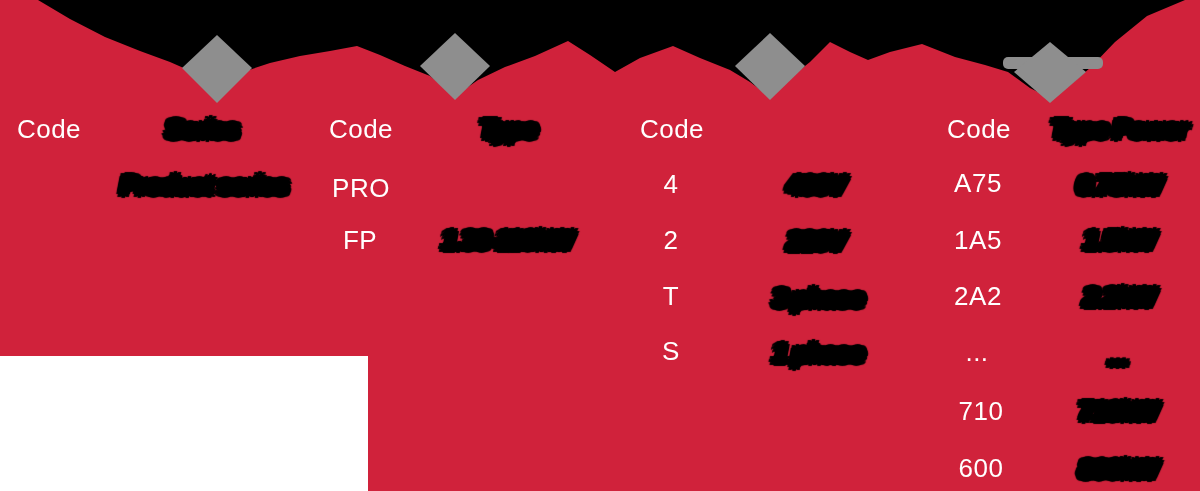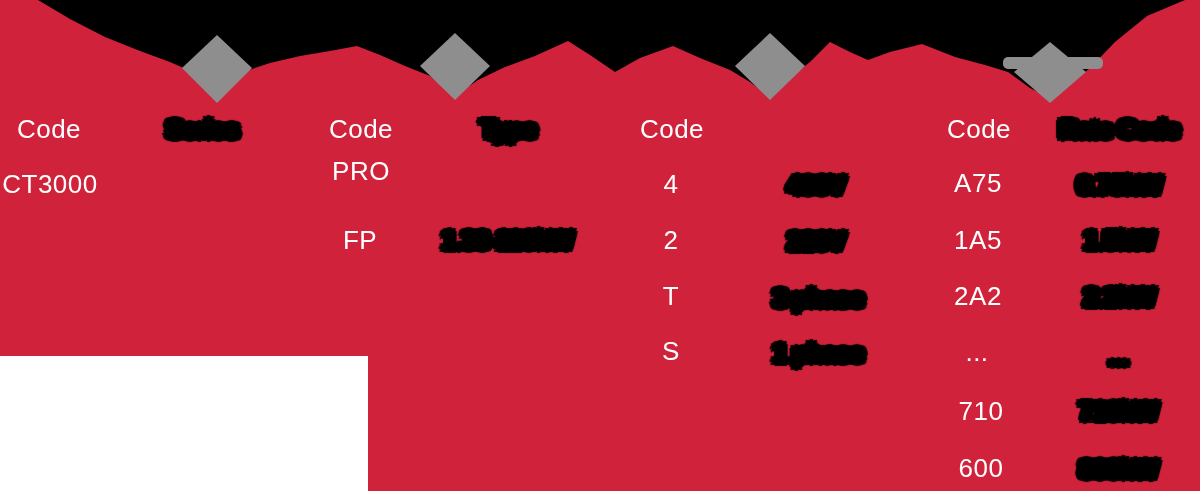--- a/index.html
+++ b/index.html
@@ -16,20 +16,21 @@
     color:#ffffff;font-size:26px;font-weight:400;letter-spacing:0.5px;
   }
   .blob{
     color:#000000;font-size:26px;font-weight:700;letter-spacing:-1px;
     text-shadow:
       3px 0 0 #000,-3px 0 0 #000,0 3px 0 #000,0 -3px 0 #000,
       2px 2px 0 #000,-2px 2px 0 #000,2px -2px 0 #000,-2px -2px 0 #000,
       5px 0 1px #000,-5px 0 1px #000,
       4px 3px 1px #000,-4px 3px 1px #000,4px -3px 1px #000,-4px -3px 1px #000,
       0 4px 1px #000,0 -4px 1px #000;
+    font-style: italic;
   }
 </style>
 </head>
 <body>
 
 <div class="stage">
 
   <svg class="band-svg" viewBox="0 0 1200 491" xmlns="http://www.w3.org/2000/svg" aria-hidden="true">
 
     <rect x="0" y="0" width="1200" height="491" fill="#D0223B"></rect>
@@ -55,40 +56,40 @@
     <rect x="1003" y="57" width="100" height="12" rx="5" fill="#8E8E8E"></rect>
 
     <polygon fill="#8E8E8E" points="217,35 252,68 217,103 182,68"></polygon>
     <polygon fill="#8E8E8E" points="455,33 490,66 455,100 420,66"></polygon>
     <polygon fill="#8E8E8E" points="770,33 805,66 770,100 735,66"></polygon>
     <polygon fill="#8E8E8E" points="1050,42 1086,72 1050,103 1014,72"></polygon>
   </svg>
 
   <div class="cell code-text" style="left:49px;top:129px">Code</div>
   <div class="cell blob" style="left:202px;top:129px">Series</div>
-  <div class="cell code-text" style="left:50px;top:184px">CT3000</div>
+  <div class="cell blob" style="left:204px;top:185px">Product series</div>
 
   <div class="cell code-text" style="left:361px;top:129px">Code</div>
   <div class="cell blob" style="left:508px;top:129px">Type</div>
-  <div class="cell code-text" style="left:361px;top:171px">PRO</div>
+  <div class="cell code-text" style="left:361px;top:188px">PRO</div>
   <div class="cell code-text" style="left:360px;top:240px">FP</div>
   <div class="cell blob" style="left:507px;top:240px">1.33-110kW</div>
 
   <div class="cell code-text" style="left:672px;top:129px">Code</div>
   <div class="cell code-text" style="left:671px;top:184px">4</div>
   <div class="cell blob" style="left:816px;top:185px">400V</div>
   <div class="cell code-text" style="left:671px;top:240px">2</div>
   <div class="cell blob" style="left:816px;top:241px">220V</div>
   <div class="cell code-text" style="left:671px;top:296px">T</div>
   <div class="cell blob" style="left:818px;top:298px">3 phase</div>
   <div class="cell code-text" style="left:671px;top:351px">S</div>
   <div class="cell blob" style="left:818px;top:353px">1 phase</div>
 
   <div class="cell code-text" style="left:979px;top:129px">Code</div>
-  <div class="cell blob" style="left:1119px;top:129px">Rate Code</div>
+  <div class="cell blob" style="left:1119px;top:129px">Type Power</div>
   <div class="cell code-text" style="left:978px;top:183px">A75</div>
   <div class="cell blob" style="left:1119px;top:185px">0.75kW</div>
   <div class="cell code-text" style="left:978px;top:240px">1A5</div>
   <div class="cell blob" style="left:1119px;top:240px">1.5kW</div>
   <div class="cell code-text" style="left:978px;top:296px">2A2</div>
   <div class="cell blob" style="left:1119px;top:297px">2.2kW</div>
   <div class="cell code-text" style="left:977px;top:352px">...</div>
   <div class="cell blob" style="left:1118px;top:356px">...</div>
   <div class="cell code-text" style="left:981px;top:411px">710</div>
   <div class="cell blob" style="left:1118px;top:411px">710kW</div>

